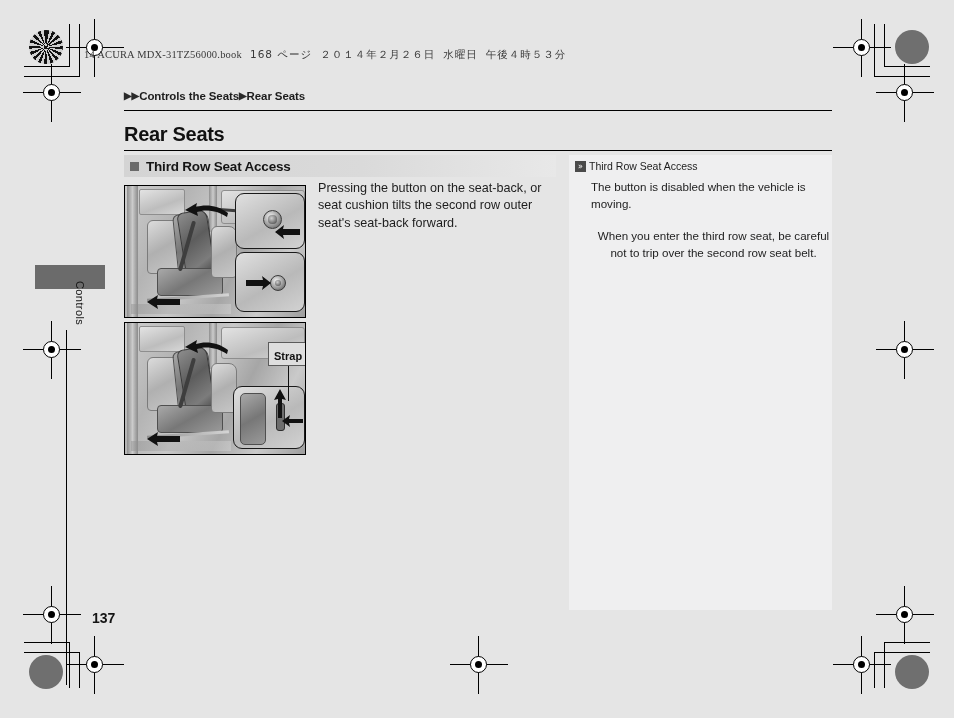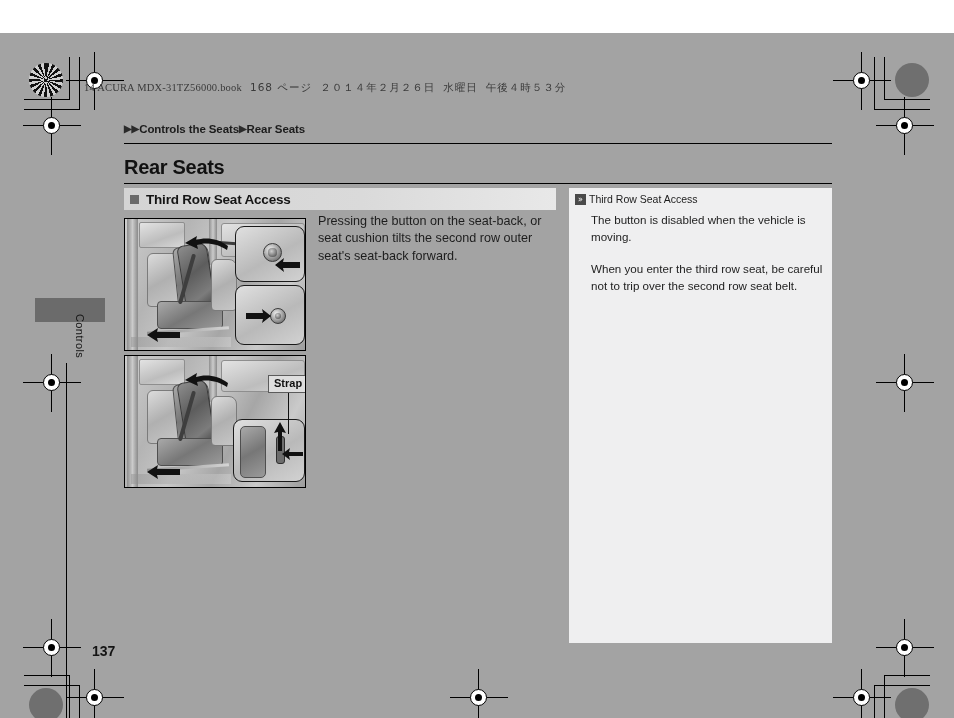--- a/index.html
+++ b/index.html
@@ -13,22 +13,21 @@
     position: relative;
     overflow: hidden;
     font-family: "Liberation Sans", sans-serif;
     color: #1a1a1a;
   }
 
   
   #page {
     position: absolute;
     inset: 0;
-    background: #a3a3a3;
-    margin-top: 33px;
+    background: #e5e5e5;
   }
 
   
   .reg {
     position: absolute;
     width: 34px;
     height: 34px;
     pointer-events: none;
   }
   .reg .h, .reg .v {
@@ -269,21 +268,21 @@
   }
 
   
   .callout-label {
     position: absolute;
     background: #dedede;
     border: 1px solid #5b5b5b;
     font-size: 11px;
     font-weight: bold;
     color: #111;
-    padding: 1px 5px 2px 5px;
+    padding: 7px 5px 2px 5px;
     line-height: 13px;
     white-space: nowrap;
   }
   .callout-leader {
     position: absolute;
     width: 1.4px;
     background: #111;
   }
 
   
@@ -320,21 +319,21 @@
   .note-body {
     position: absolute;
     left: 22px;
     top: 24px;
     width: 245px;
     font-size: 11.6px;
     line-height: 16.5px;
     color: #1d1d1d;
   }
   .note-body p { margin: 0 0 16px 0; }
-  .note-body p:last-child { margin-bottom: 0; }
+  .note-body p:last-child { margin-bottom: 0; text-align: center; }
 
   
   .chapter-tab {
     position: absolute;
     left: 35px;
     top: 265px;
     width: 70px;
     height: 24px;
     background: #6b6b6b;
   }

